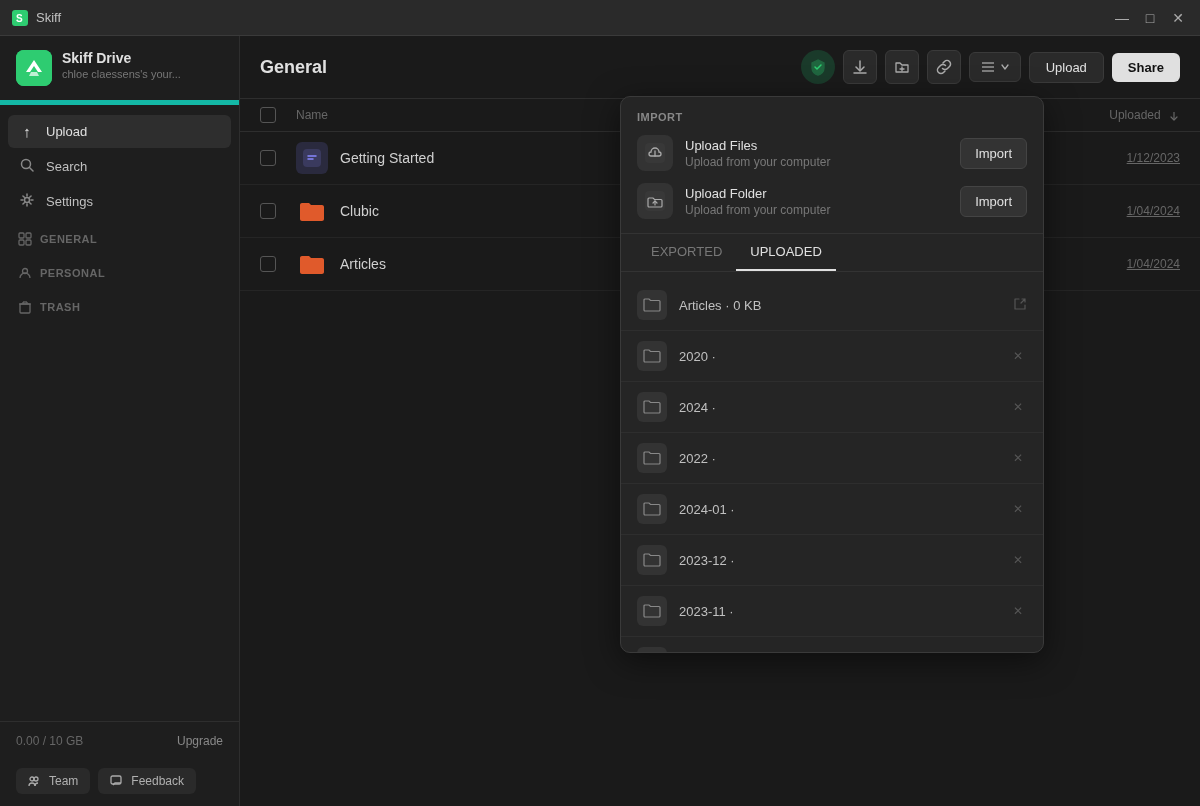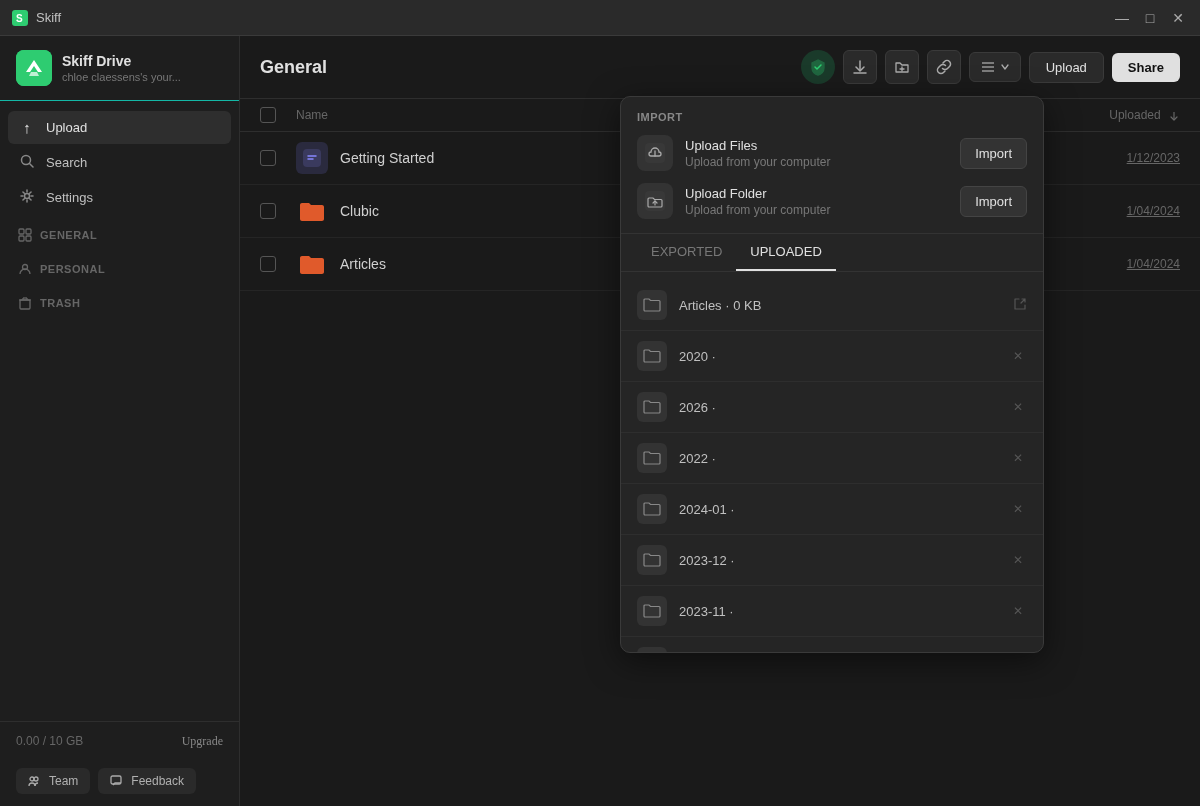--- a/index.html
+++ b/index.html
@@ -63,23 +63,22 @@
       width: 240px;
       background: #1e1e1e;
       display: flex;
       flex-direction: column;
       border-right: 1px solid #2e2e2e;
       flex-shrink: 0;
     }
     .sidebar-header {
       padding: 14px 16px;
       display: flex;
-      align-items: center;
       gap: 10px;
-      border-bottom: 1px solid #14b8a6;
+      border-bottom: 5px solid #14b8a6;
     }
     .sidebar-logo {
       width: 36px;
       height: 36px;
       background: #2ecc71;
       border-radius: 8px;
       display: flex;
       align-items: center;
       justify-content: center;
       font-size: 18px;
@@ -141,21 +140,20 @@
     }
     .storage-info {
       font-size: 12px;
       color: #666;
       margin-bottom: 10px;
     }
     .storage-upgrade {
       font-size: 12px;
       color: #888;
       cursor: pointer;
-      font-family: Liberation Serif, serif;
     }
     .footer-actions {
       display: flex;
       gap: 8px;
     }
     .footer-btn {
       display: flex;
       align-items: center;
       gap: 9px;
       padding: 6px 12px;
@@ -768,21 +766,21 @@
             <span class="folder-item-name">2020 ·</span>
             <span class="folder-item-close">✕</span>
           </div>
 
           <div class="folder-item">
             <div class="folder-item-icon">
               <svg width="18" height="16" viewBox="0 0 18 16" fill="none">
                 <path d="M1 3C1 2.45 1.45 2 2 2H6L7.5 3.5H16C16.55 3.5 17 3.95 17 4.5V13C17 13.55 16.55 14 16 14H2C1.45 14 1 13.55 1 13V3Z" stroke="#888" stroke-width="1.2"></path>
               </svg>
             </div>
-            <span class="folder-item-name">2026 ·</span>
+            <span class="folder-item-name">2024 ·</span>
             <span class="folder-item-close">✕</span>
           </div>
 
           <div class="folder-item">
             <div class="folder-item-icon">
               <svg width="18" height="16" viewBox="0 0 18 16" fill="none">
                 <path d="M1 3C1 2.45 1.45 2 2 2H6L7.5 3.5H16C16.55 3.5 17 3.95 17 4.5V13C17 13.55 16.55 14 16 14H2C1.45 14 1 13.55 1 13V3Z" stroke="#888" stroke-width="1.2"></path>
               </svg>
             </div>
             <span class="folder-item-name">2022 ·</span>

